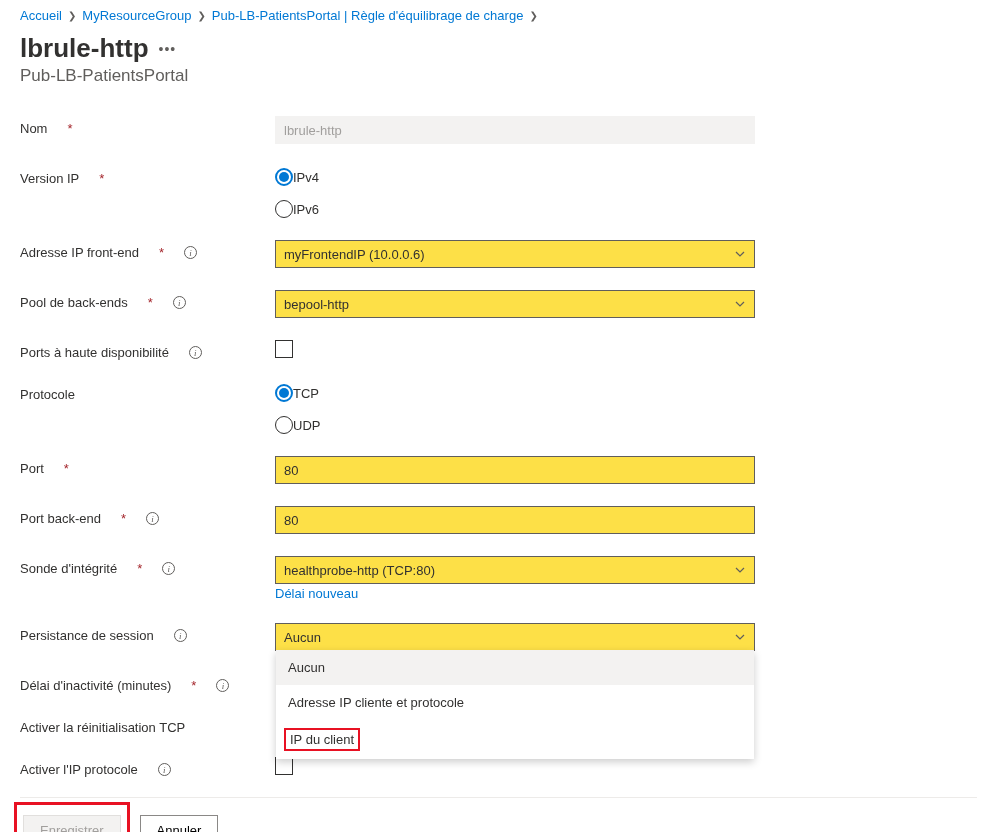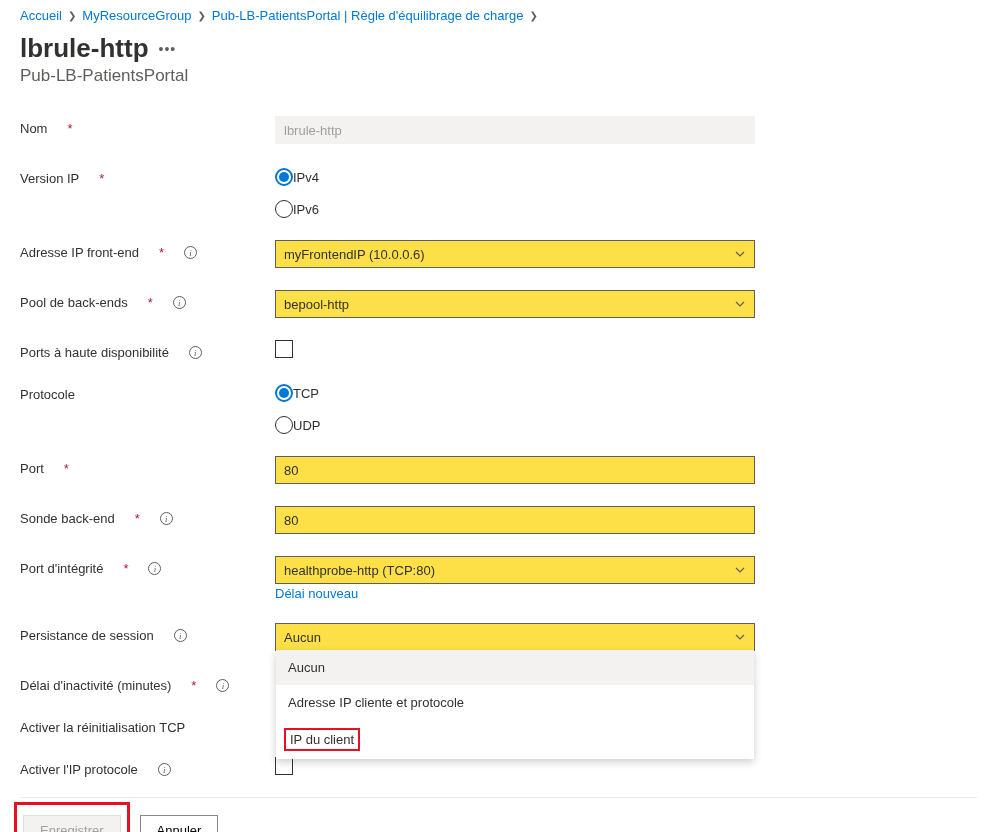--- a/index.html
+++ b/index.html
@@ -322,32 +322,32 @@
       <span>Port</span>
       <span class="required">*</span>
     </div>
     <div class="field-col">
       <input class="text-input" value="80" style="">
     </div>
   </div>
 
   <div class="form-row">
     <div class="label-col">
-      <span>Sonde back-end</span>
+      <span>Port back-end</span>
       <span class="required">*</span>
       <span class="info-icon">i</span>
     </div>
     <div class="field-col">
       <input class="text-input" value="80" style="">
     </div>
   </div>
 
   <div class="form-row">
     <div class="label-col">
-      <span>Port d'intégrité</span>
+      <span>Sonde d'intégrité</span>
       <span class="required">*</span>
       <span class="info-icon">i</span>
     </div>
     <div class="field-col">
       <div class="dropdown">
         <span>healthprobe-http (TCP:80)</span>
         <svg class="chevron" viewBox="0 0 12 12">
             <path d="M2 4l4 4 4-4" stroke="#605e5c" stroke-width="1.2" fill="none"></path>
           </svg>
       </div>

